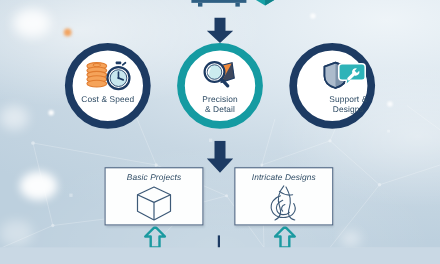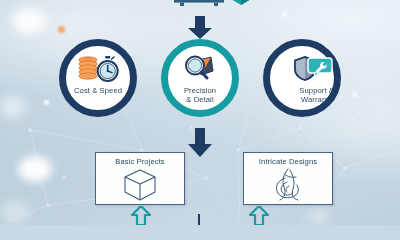--- a/index.html
+++ b/index.html
@@ -49,21 +49,21 @@
 
   
   .box{
     position:absolute;width:90px;height:53px;background:#fdfefe;
     border:1.2px solid #4a6381;box-sizing:border-box;
     display:flex;flex-direction:column;align-items:center;
     box-shadow:1px 1px 2px rgba(30,50,75,.16);
   }
   .box .blabel{
     margin-top:4px;color:#2d4a63;font-size:7.6px;line-height:9px;
-    text-align:left;letter-spacing:.1px;
+    text-align:left;letter-spacing:.1px;font-style:italic;
   }
   .box .bico{flex:1;display:flex;align-items:center;justify-content:center;}
 
   .up-arrow{position:absolute;}
   .stem{position:absolute;background:#1d3b63;}
 </style>
 </head>
 <body>
 
 <div id="stage">
@@ -195,42 +195,42 @@
           <path d="M13 3 L23 6.5 V15 C23 21 18 24.5 13 26 C8 24.5 3 21 3 15 V6.5 Z" fill="none" stroke="#1d3b63" stroke-width="1.6" stroke-linejoin="round"></path>
         </g>
         <g>
           <path d="M19 4 H37 a3 3 0 0 1 3 3 V16 a3 3 0 0 1 -3 3 H27 l-5 5 l1 -5 h-4 a3 3 0 0 1 -3 -3 V7 a3 3 0 0 1 3 -3 Z" fill="#2eb3b8" stroke="#ffffff" stroke-width="1.4"></path>
           <path d="M32.5 8.2 a3.4 3.4 0 0 0 -4.3 4.3 l-4.2 4.2 a1.5 1.5 0 0 0 2.1 2.1 l4.2 -4.2 a3.4 3.4 0 0 0 4.3 -4.3 l-2.1 2.1 l-2.1 -2.1 Z" fill="#ffffff"></path>
         </g>
       </svg>
     </div>
     <div class="cap">
       <span>Support &amp;</span><br>
-      <span>Warranty</span>
+      <span>Designs</span>
     </div>
   </div>
 
   <svg class="arrow-down" style="left:187px;top:128px;" width="26" height="30" viewBox="0 0 26 30">
     <path d="M8 0 H18 V16 H25 L13 29 L1 16 H8 Z" fill="#1d3b63"></path>
   </svg>
 
   <div class="box" style="left:95px;top:152px;">
     <div class="blabel">Basic Projects</div>
     <div class="bico">
       <svg width="36" height="34" viewBox="0 0 36 34" aria-hidden="true">
         <g fill="none" stroke="#3d5a78" stroke-width="1.1" stroke-linejoin="round">
           <path d="M18 2 L33 9 L33 24 L18 32 L3 24 L3 9 Z"></path>
           <path d="M3 9 L18 16 L33 9"></path>
           <path d="M18 16 L18 32"></path>
         </g>
       </svg>
     </div>
   </div>
 
-  <div class="box" style="left:213px;top:152px;margin-left:30px;">
+  <div class="box" style="left:213px;top:152px;">
     <div class="blabel">Intricate Designs</div>
     <div class="bico">
       <svg width="34" height="34" viewBox="0 0 34 34" aria-hidden="true">
         <g fill="none" stroke="#3d5a78" stroke-width="1" stroke-linecap="round">
           <path d="M17 1 C12 7 11 13 13 19 C15 25 14 30 9 32"></path>
           <path d="M19 2 C23 9 24 15 22 21 C20 27 22 31 27 32"></path>
           <path d="M14 10 C8 12 4 17 6 23 C8 29 15 31 21 29 C27 27 29 22 26 17"></path>
           <path d="M16 14 C11 16 9 20 11 24 C13 28 19 28 22 25"></path>
           <path d="M18 18 C15 19 14 22 16 24"></path>
           <path d="M13 6 C17 9 21 10 25 9"></path>

